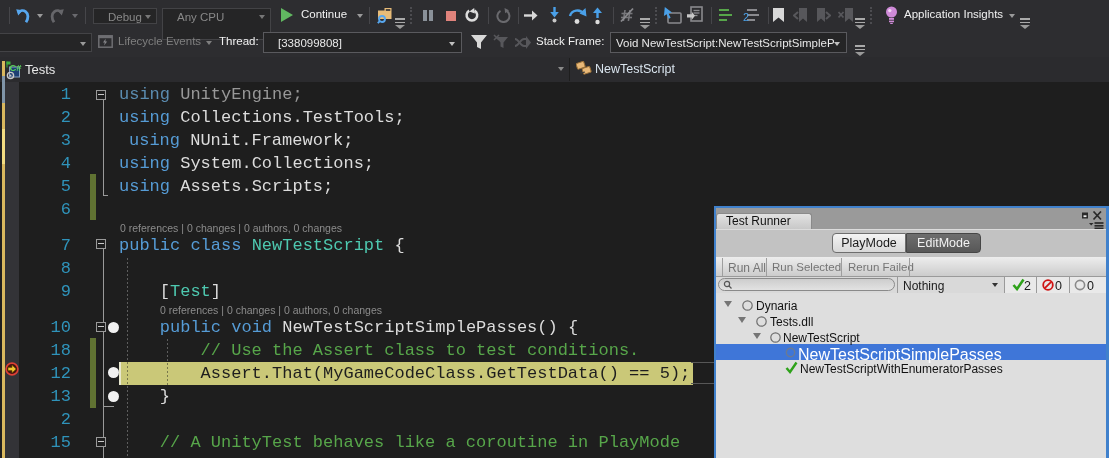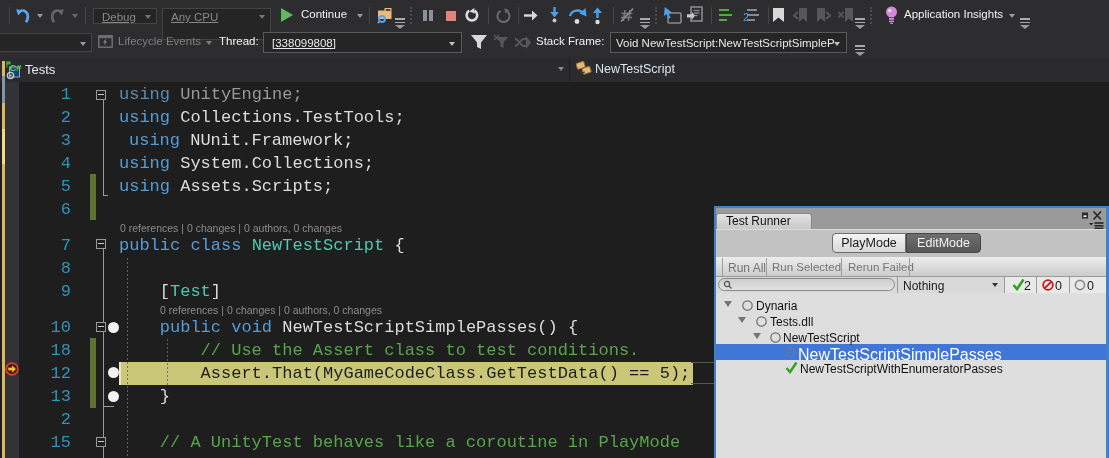--- a/index.html
+++ b/index.html
@@ -2,21 +2,21 @@
 <html><head>
 <meta charset="utf-8">
 <style>
 html,body{margin:0;padding:0;background:#1e1e1e;}
 #root{position:relative;width:1109px;height:458px;overflow:hidden;background:#1e1e1e;font-family:"Liberation Sans",sans-serif;}
 .abs{position:absolute;}
 .tb{background:#2d2d30;}
 .sep{width:1px;background:#46464a;}
 .grip{width:2px;border-left:2px dotted #4c4c50;}
 .combo{background:#252526;border:1px solid #434346;box-sizing:border-box;color:#9a9a9a;font-size:11.5px;}
-.cbtxt{position:absolute;top:1px;left:8px;line-height:19px;white-space:nowrap;text-decoration:underline;}
+.cbtxt{position:absolute;top:1px;left:14px;line-height:19px;white-space:nowrap;}
 .caret{width:0;height:0;border-left:3.5px solid transparent;border-right:3.5px solid transparent;border-top:4px solid #9a9a9a;}
 .wt{color:#f1f1f1;font-size:11.5px;white-space:nowrap;}
 .gt{color:#7f7f7f;font-size:11.5px;white-space:nowrap;}
 .ovf{width:10px;}
 .ovf i{display:block;height:1.5px;background:#aaa;margin:2px 0 0 0;}
 .ovf b{display:block;width:0;height:0;border-left:5px solid transparent;border-right:5px solid transparent;border-top:4px solid #9a9a9a;margin-top:1.5px;}
 .mono{font-family:"Liberation Mono",monospace;font-size:17px;line-height:23px;white-space:pre;text-align:right;}
 .ln{position:absolute;width:66px;text-align:right;color:#2f93ba;font-family:"Liberation Mono",monospace;font-size:17px;line-height:23px;left:5px;}
 .cl{position:absolute;left:120px;color:#8c8c8c;font-size:10.5px;white-space:nowrap;}
 .k{color:#569cd6;}

